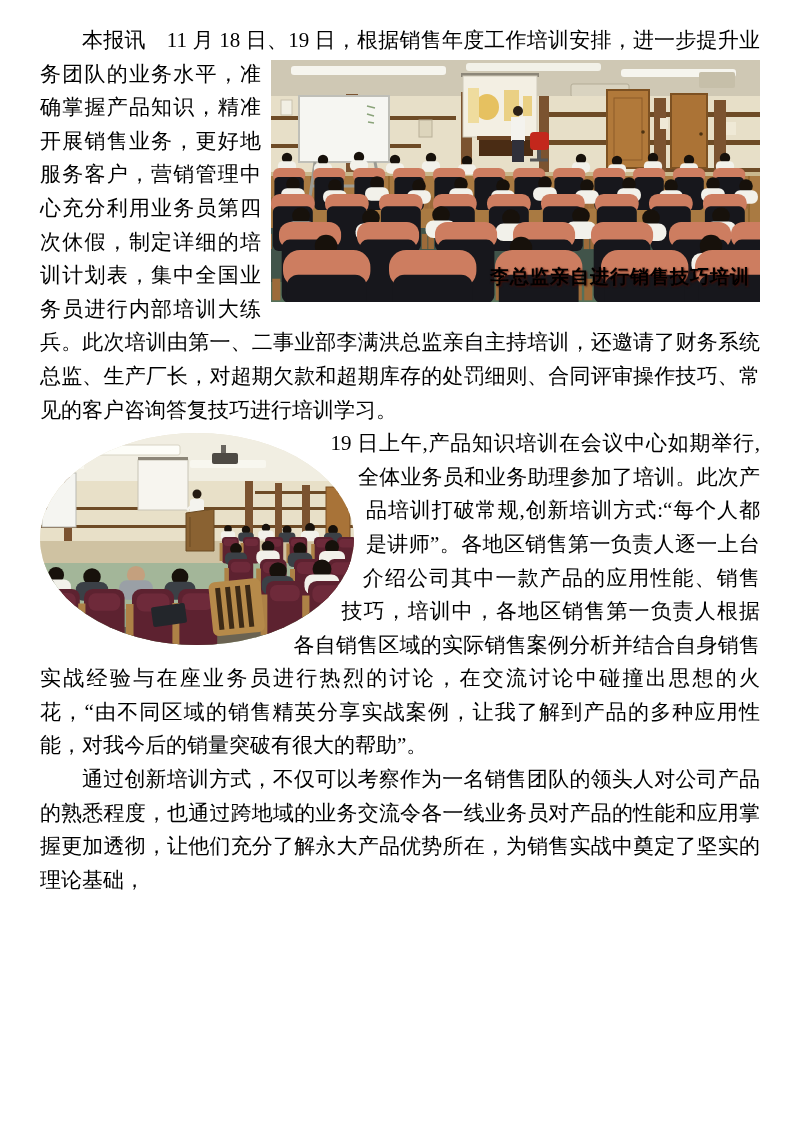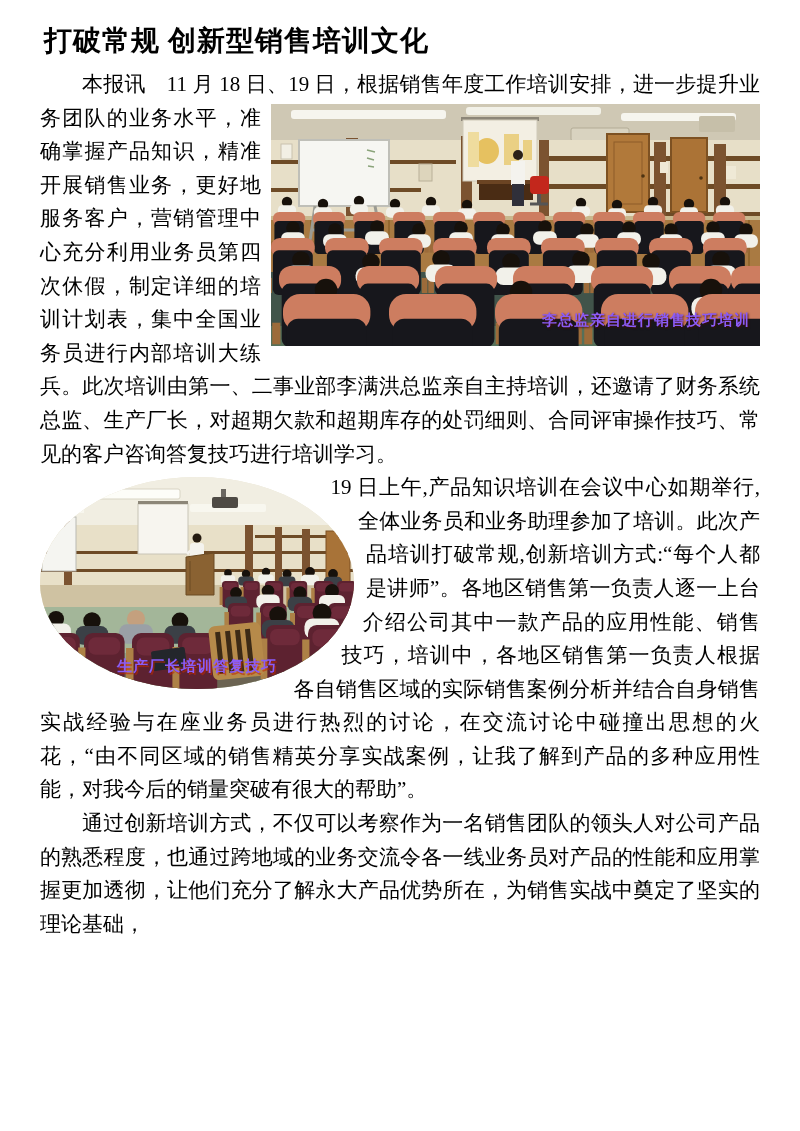--- a/index.html
+++ b/index.html
@@ -54,36 +54,35 @@
     border-radius:50%;
     overflow:hidden;
     shape-outside:ellipse(172px 116px at 156px 106px);
     position:relative;
   }
   .photo2-float svg{display:block;}
 
   .photo-caption{
     position:absolute;
     font-weight:bold;
-    font-size:15px;
+    font-size:19px;
     letter-spacing:1px;
-    color:#8b5cf6;
+    color:#000000;
     text-shadow:1px 1px 2px rgba(70,10,0,.85);
     white-space:nowrap;
   }
   .cap1{right:10px;bottom:8px;}
   .cap2{left:0;right:0;bottom:6px;text-align:center;
         text-shadow:1.5px 1.5px 0 rgba(190,40,0,.6);}
 </style>
 </head>
 <body>
 
 <div class="page">
 
-  <h1 class="title">打破常规 创新型销售培训文化</h1>
 
   <p class="para">
     <span class="photo1-float">
       <span class="photo1-inner">
         <svg width="489" height="242" viewBox="0 0 489 242" xmlns="http://www.w3.org/2000/svg">
           <defs>
             <g id="p1c">
               <rect x="0" y="0" width="46" height="20" rx="9" fill="#cd7d60"></rect>
               <rect x="2" y="13" width="42" height="47" rx="6" fill="#17171c"></rect>
               <rect x="-5" y="42" width="6" height="16" fill="#9c6b3a"></rect>
@@ -339,20 +338,19 @@
         <use href="#p2c" transform="translate(44 156) scale(1.45)"></use>
         <use href="#p2c" transform="translate(92 156) scale(1.5)"></use>
         <use href="#p2c" transform="translate(138 156) scale(1.4)"></use>
         <rect x="112" y="172" width="34" height="20" rx="2" fill="#23262b" transform="rotate(-8 129 182)"></rect>
 
         <g transform="translate(168 150) rotate(-6)">
           <rect width="52" height="54" rx="6" fill="#b68a4a"></rect>
           <path d="M9 6v42M19 6v42M29 6v42M39 6v42" stroke="#3c2a16" stroke-width="5"></path>
         </g>
       </svg>
-      <span class="photo-caption cap2">生产厂长培训答复技巧</span>
     </span>
     <span>19 日上午,产品知识培训在会议中心如期举行,全体业务员和业务助理参加了培训。此次产品培训打破常规,创新培训方式:“每个人都是讲师”。各地区销售第一负责人逐一上台介绍公司其中一款产品的应用性能、销售技巧，培训中，各地区销售第一负责人根据各自销售区域的实际销售案例分析并结合自身销售实战经验与在座业务员进行热烈的讨论，在交流讨论中碰撞出思想的火花，“由不同区域的销售精英分享实战案例，让我了解到产品的多种应用性能，对我今后的销量突破有很大的帮助”。</span>
   </p>
 
   <p class="para"><span>通过创新培训方式，不仅可以考察作为一名销售团队的领头人对公司产品的熟悉程度，也通过跨地域的业务交流令各一线业务员对产品的性能和应用掌握更加透彻，让他们充分了解永大产品优势所在，为销售实战中奠定了坚实的理论基础，</span></p>
 
 </div>
 
 </body></html>

